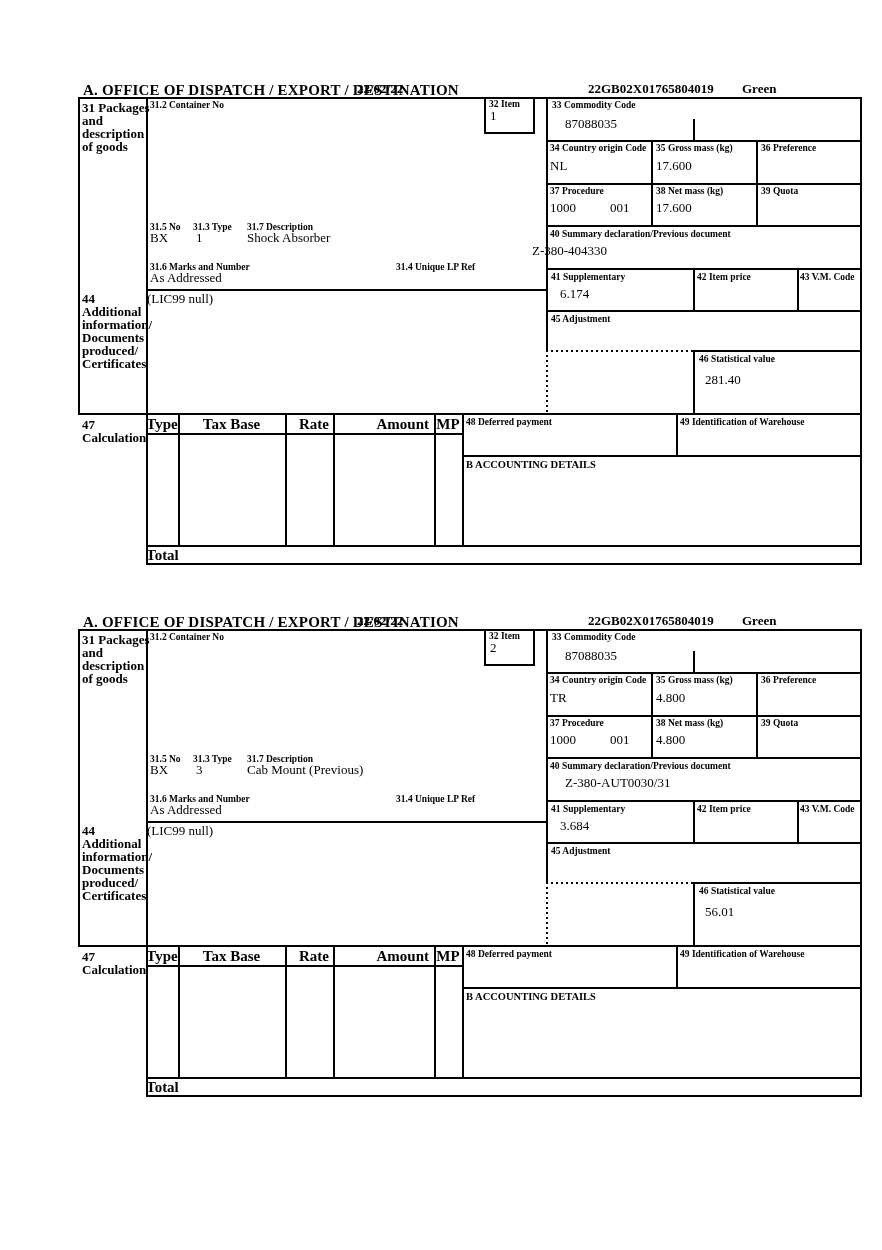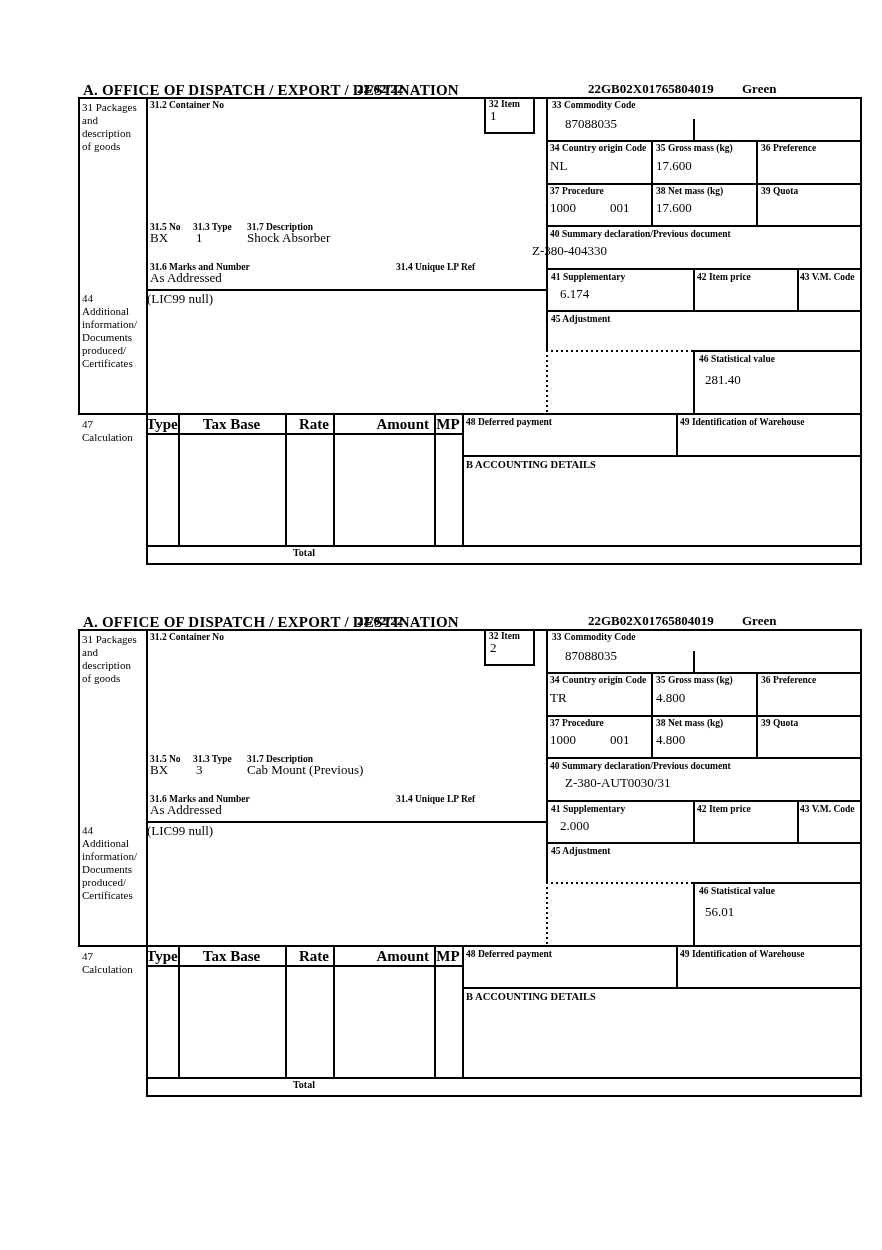--- a/index.html
+++ b/index.html
@@ -10,27 +10,27 @@
   }
   .form-section { position:absolute; left:0; width:882px; height:500px; }
   .hl  { position:absolute; height:2px; background:#000; }
   .vl  { position:absolute; width:2px;  background:#000; }
   .dhl { position:absolute; height:2px;
          background-image:repeating-linear-gradient(to right,#000 0 2px,transparent 2px 5px); }
   .dvl { position:absolute; width:2px;
          background-image:repeating-linear-gradient(to bottom,#000 0 2px,transparent 2px 5px); }
   .lbl { position:absolute; font-size:9.5px; font-weight:bold; white-space:nowrap; line-height:11px; }
   .val { position:absolute; font-size:13px; white-space:nowrap; line-height:15px; }
-  .stack { position:absolute; font-size:11px; font-weight:normal; line-height:13px; }
+  .stack { position:absolute; font-size:13px; font-weight:bold; line-height:13px; }
   .hdr-title { position:absolute; font-size:15px; font-weight:bold; white-space:nowrap; letter-spacing:0.2px; }
   .hdr-val { position:absolute; font-size:13px; font-weight:bold; white-space:nowrap; }
   .colhead { position:absolute; font-size:15px; font-weight:bold; top:335px; }
   .acct { position:absolute; font-size:10.5px; font-weight:bold; white-space:nowrap; }
-  .total { position:absolute; left:146px; top:466px; width:316px; text-align:center;
-           font-size:10px; font-weight:bold; }
+  .total { position:absolute; left:146px; top:466px; width:316px; 
+           font-size:15px; font-weight:bold; }
 </style>
 </head>
 <body>
 
 <div id="page">
 <section class="form-section" style="top: 81px;">
 
   <div class="hdr-title" style="left:83px; top:1px;">A.  OFFICE OF DISPATCH / EXPORT / DESTINATION</div>
   <div class="hdr-val" style="left:357px; top:0;">22/02/22</div>
   <div class="hdr-val" style="left:588px; top:0;">22GB02X01765804019</div>
@@ -257,21 +257,21 @@
   <div class="val" style="left:610px; top:119px;">001</div>
   <div class="val" style="left:656px; top:119px;">4.800</div>
   <div class="val" style="left:761px; top:119px;"></div>
 
   <div class="lbl" style="left:550px; top:148px;">40 Summary declaration/Previous document</div>
   <div class="val" style="left:565px; top:162px;">Z-380-AUT0030/31</div>
 
   <div class="lbl" style="left:551px; top:191px;">41 Supplementary</div>
   <div class="lbl" style="left:697px; top:191px;">42 Item price</div>
   <div class="lbl" style="left:800px; top:191px;">43 V.M. Code</div>
-  <div class="val" style="left:560px; top:205px;">2.000</div>
+  <div class="val" style="left:560px; top:205px;">3.684</div>
   <div class="val" style="left:697px; top:205px;"></div>
   <div class="val" style="left:800px; top:205px;"></div>
 
   <div class="lbl" style="left:551px; top:233px;">45 Adjustment</div>
   <div class="val" style="left:551px; top:246px;"></div>
 
   <div class="lbl" style="left:699px; top:273px;">46 Statistical value</div>
   <div class="val" style="left:705px; top:291px;">56.01</div>
 
   <div class="colhead" style="left:146px; width:32px;  text-align:center;">Type</div>

